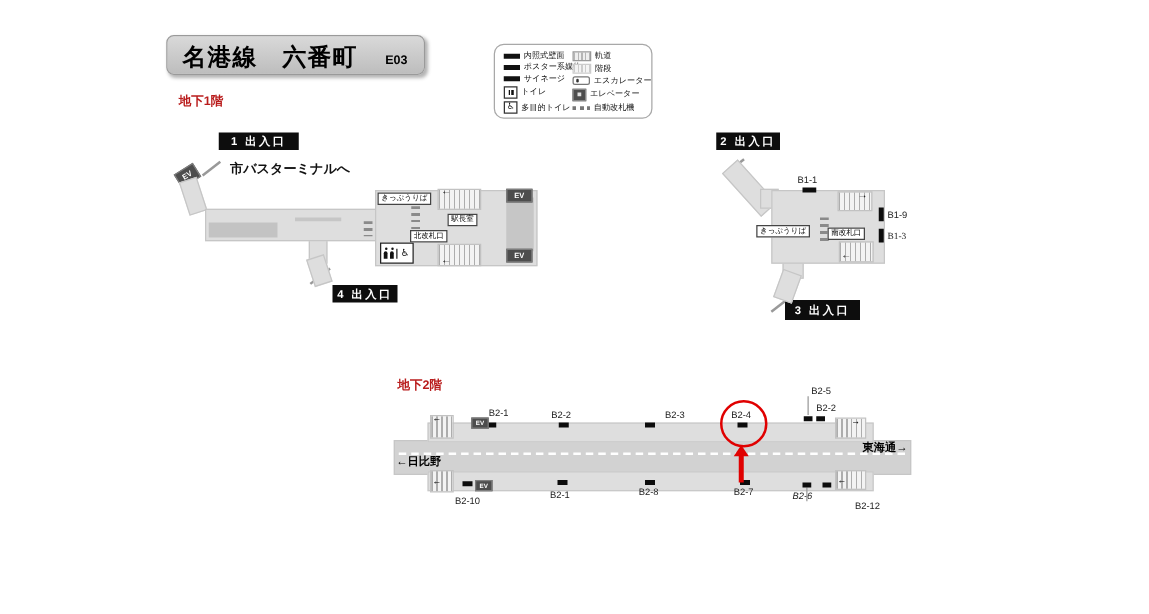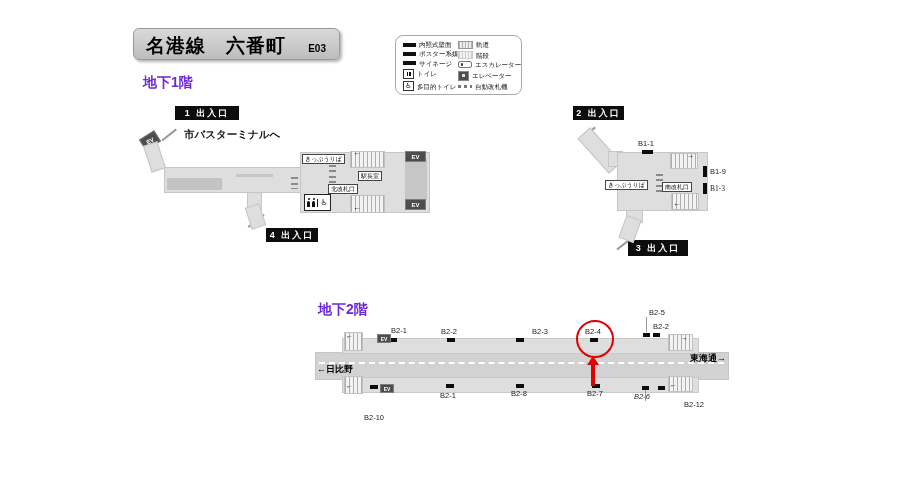--- a/index.html
+++ b/index.html
@@ -25,21 +25,21 @@
   .ic-wc{width:9px;height:8px;border:1px solid #333;background:#fff;font-size:7px;line-height:8px;text-align:center;}
   .ic-track{width:13px;height:6px;border:1px solid #999;background:repeating-linear-gradient(90deg,#b5b5b5 0 1px,#eee 1px 3px);}
   .ic-stairs{width:13px;height:6px;border:1px solid #ccc;background:repeating-linear-gradient(90deg,#ccc 0 1px,#f4f4f4 1px 3px);}
   .ic-esc{width:12px;height:5px;border:1px solid #777;border-radius:2px;position:relative;background:#fff;}
   .ic-esc::before{content:"";position:absolute;left:1.5px;top:1px;width:2.5px;height:2.5px;border-radius:50%;background:#333;}
   .ic-elev{width:9px;height:8px;background:#4d4d4d;border:1px solid #888;position:relative;}
   .ic-elev::before{content:"";position:absolute;left:2.5px;top:2px;width:3px;height:3px;background:#ddd;}
   .ic-gate{width:14px;height:3px;background:repeating-linear-gradient(90deg,#777 0 3px,transparent 3px 6px);}
 
   
-  .floor-head{font-size:14px;font-weight:bold;color:#6d28d9;text-align:center;}
+  .floor-head{font-size:10px;font-weight:bold;color:#b91c1c;text-align:center;}
   .exit-badge{background:#0d0d0d;color:#fff;font-size:9px;font-weight:bold;
     display:flex;align-items:center;justify-content:center;letter-spacing:2px;}
   .cor{background:#dedede;border:1px solid #c6c6c6;}
   .darkrect{background:#c3c3c3;}
   .map-label{background:#fff;border:1px solid #444;font-size:6px;line-height:1.35;padding:0 2px;white-space:nowrap;color:#000;}
   .ev{background:#4d4d4d;border:1px solid #7d7d7d;color:#fff;font-weight:bold;
     display:flex;align-items:center;justify-content:center;}
   .stairs{background:repeating-linear-gradient(90deg,#adadad 0 1px,#f3f3f3 1px 4px);border:1px solid #c2c2c2;}
   .st-arrow{font-size:8px;font-weight:bold;line-height:1;color:#000;}
   .gates{width:7px;background:repeating-linear-gradient(180deg,#8a8a8a 0 2px,transparent 2px 5.5px);}
@@ -211,21 +211,21 @@
   <div class="abs adlabel z4" style="left:532px;top:327px;">B2-3</div>
   <div class="abs adbar z4" style="left:590px;top:338px;width:8px;height:4px;"></div>
   <div class="abs adlabel z4" style="left:585px;top:327px;">B2-4</div>
   <div class="abs leader z4" style="left:646px;top:317px;height:15px;"></div>
   <div class="abs adbar z4" style="left:643px;top:333px;width:7px;height:4px;"></div>
   <div class="abs adlabel z4" style="left:649px;top:308px;">B2-5</div>
   <div class="abs adbar z4" style="left:653px;top:333px;width:7px;height:4px;"></div>
   <div class="abs adlabel z4" style="left:653px;top:322px;">B2-2</div>
 
   <div class="abs adbar z4" style="left:370px;top:385px;width:8px;height:4px;"></div>
-  <div class="abs adlabel z4" style="left:364px;top:413px;">B2-10</div>
+  <div class="abs adlabel z4" style="left:364px;top:396px;">B2-10</div>
   <div class="abs adbar z4" style="left:446px;top:384px;width:8px;height:4px;"></div>
   <div class="abs adlabel z4" style="left:440px;top:391px;">B2-1</div>
   <div class="abs adbar z4" style="left:516px;top:384px;width:8px;height:4px;"></div>
   <div class="abs adlabel z4" style="left:511px;top:389px;">B2-8</div>
   <div class="abs adbar z4" style="left:592px;top:384px;width:8px;height:4px;"></div>
   <div class="abs adlabel z4" style="left:587px;top:389px;">B2-7</div>
   <div class="abs adbar z4" style="left:658px;top:386px;width:7px;height:4px;"></div>
   <div class="abs adlabel z4" style="left:634px;top:392px;font-style:italic;">B2-6</div>
   <div class="abs leader z4" style="left:645px;top:390px;height:11px;"></div>
   <div class="abs adbar z4" style="left:642px;top:386px;width:7px;height:4px;"></div>

